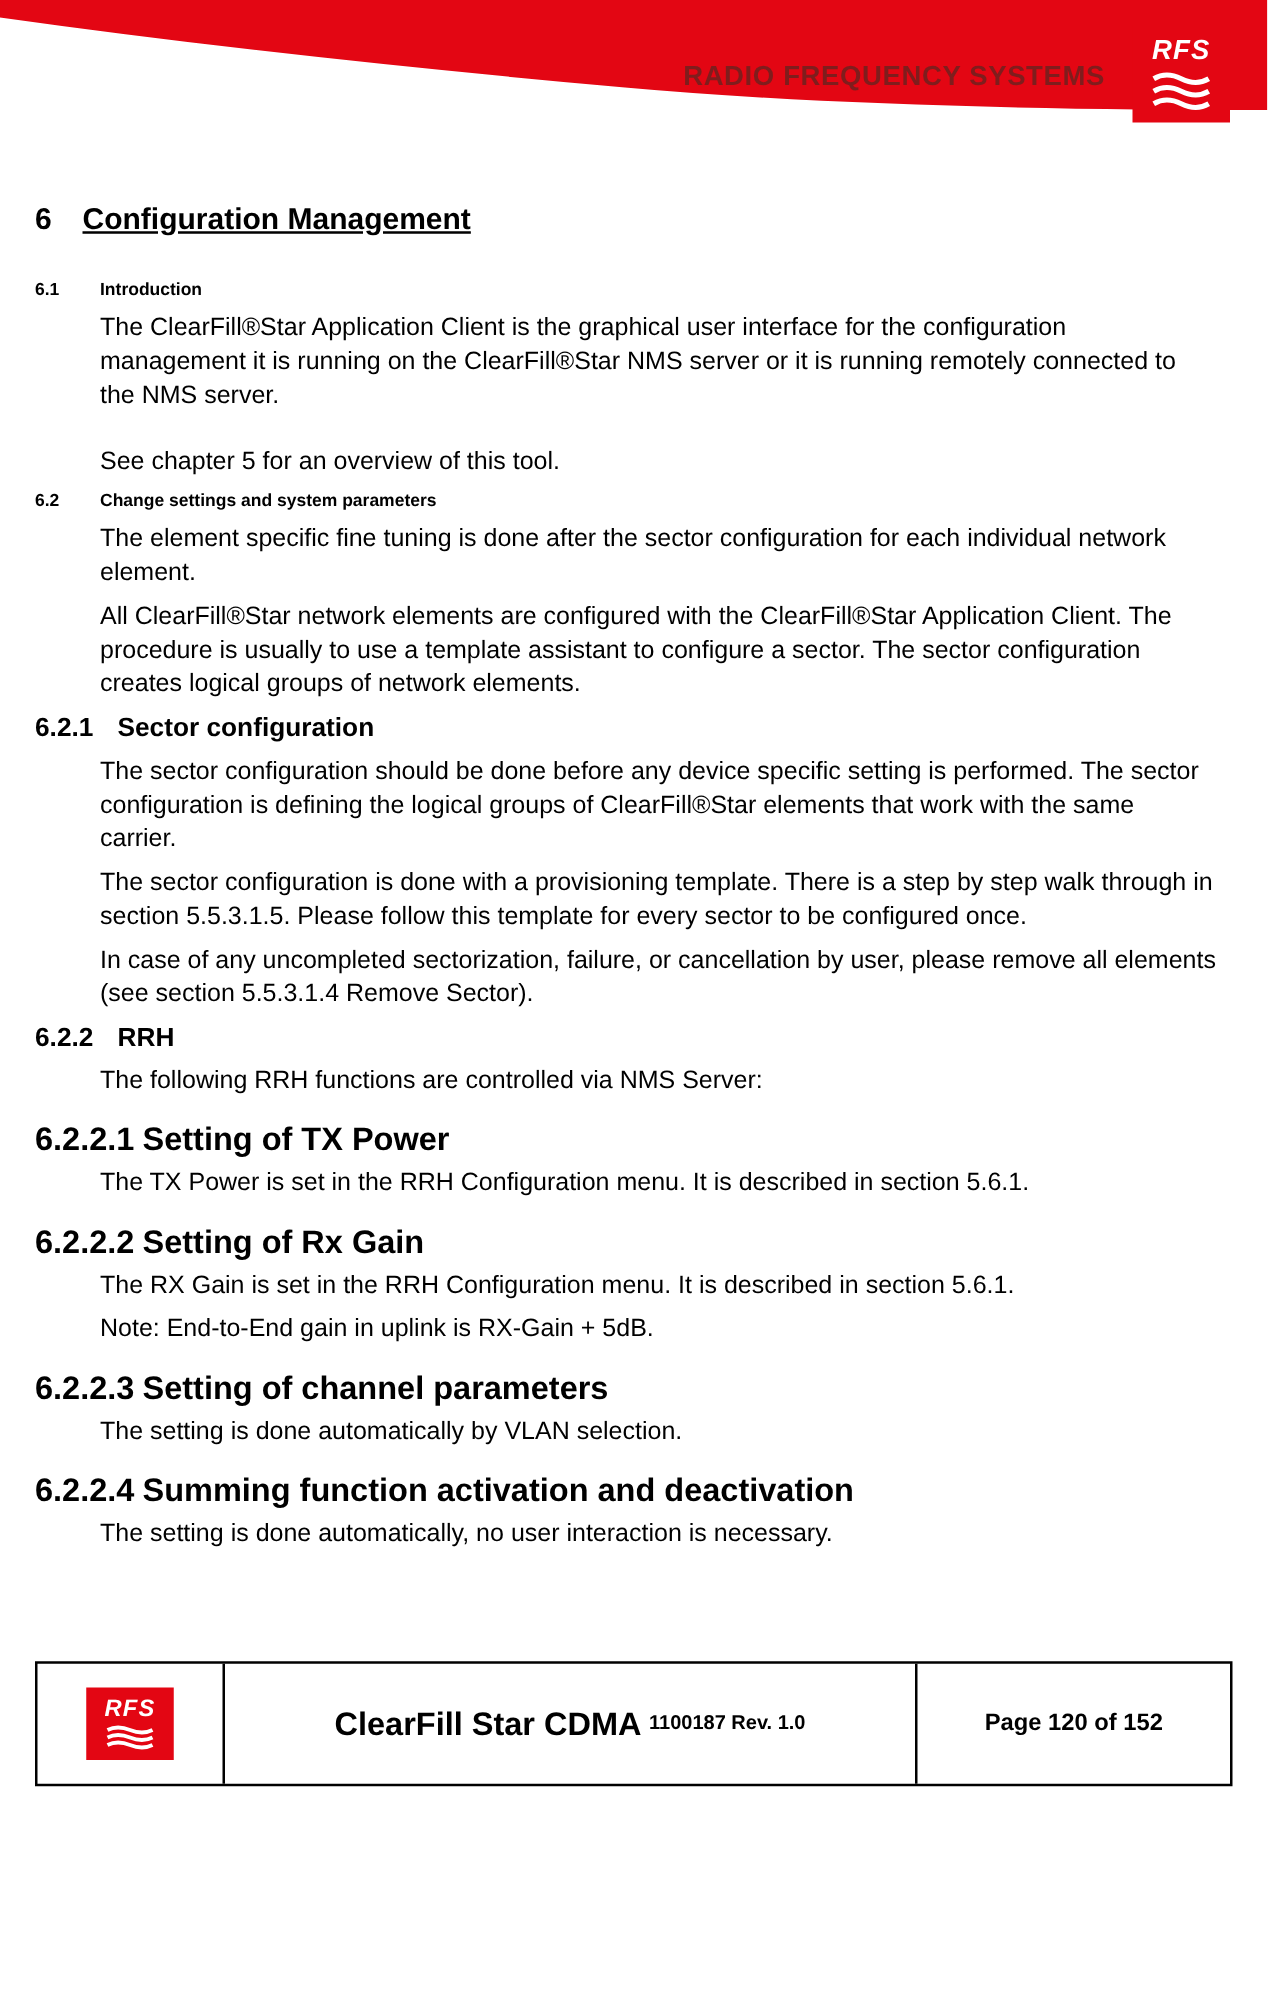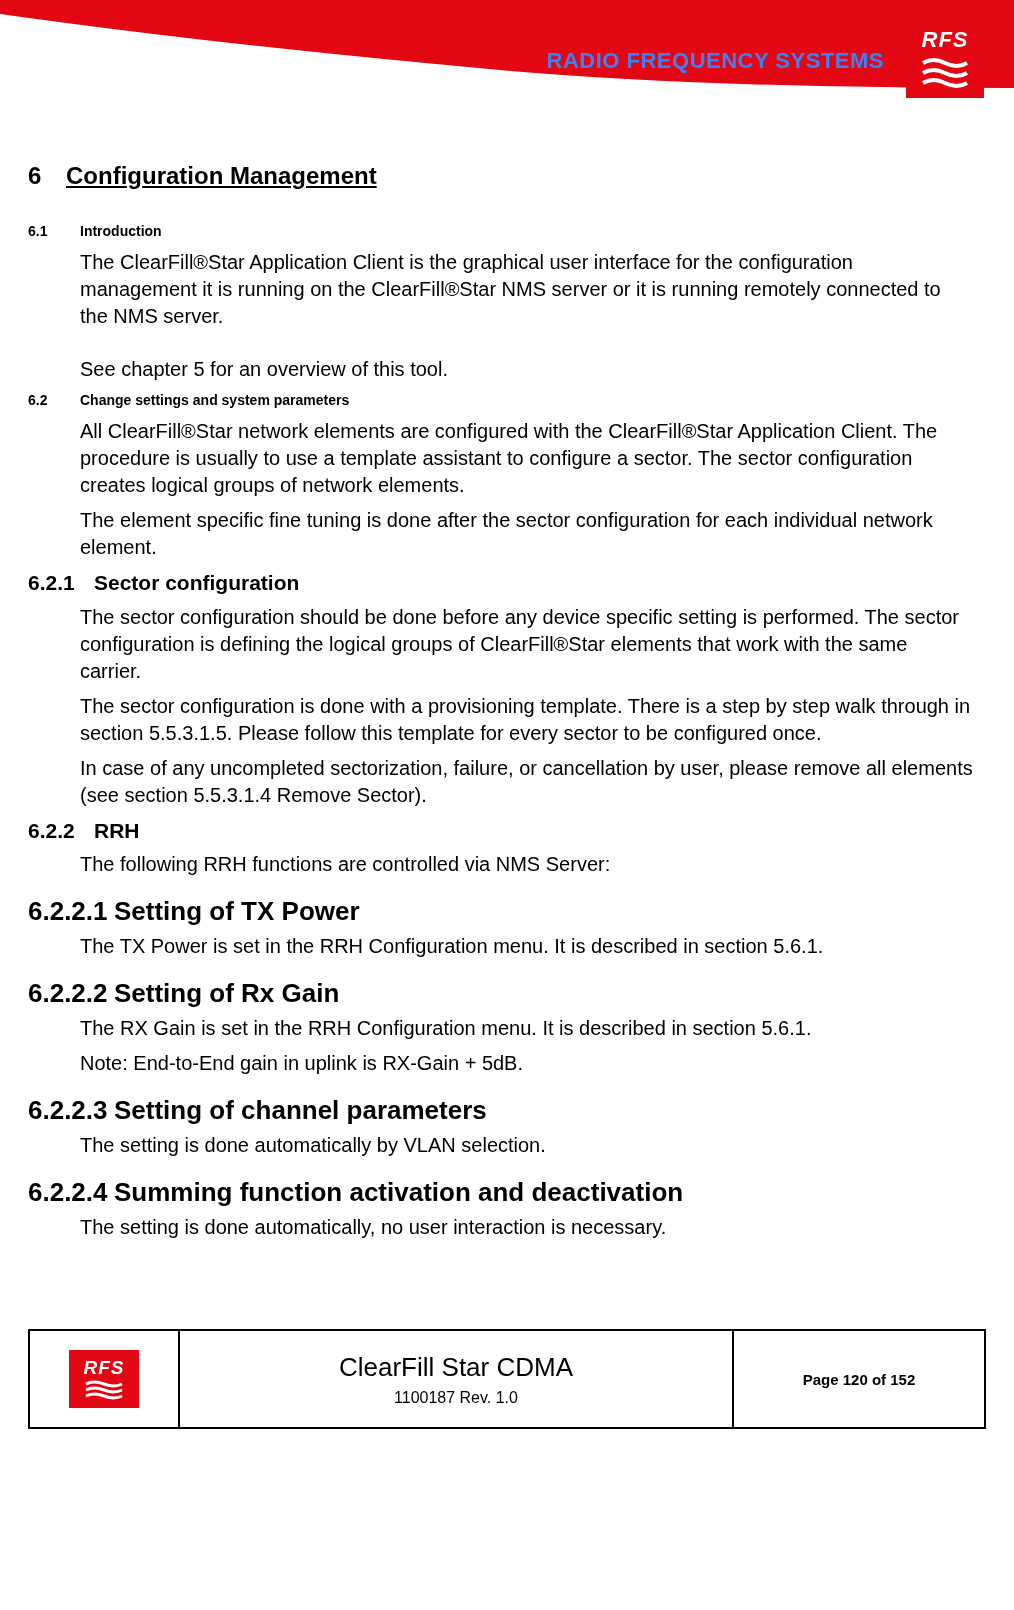--- a/index.html
+++ b/index.html
@@ -21,21 +21,21 @@
       left: 0;
       right: 0;
       height: 110px;
       overflow: hidden;
     }
     .red-curve svg { display: block; }
     .header-text {
       position: absolute;
       top: 48px;
       right: 130px;
-      color: #3b82f6;
+      color: #7f1d1d;
       font-weight: bold;
       font-size: 22px;
       letter-spacing: 0.5px;
     }
     .logo-box {
       position: absolute;
       top: 20px;
       right: 30px;
       width: 78px;
       height: 78px;
@@ -122,34 +122,35 @@
       font-weight: bold;
       font-style: italic;
       font-size: 19px;
       letter-spacing: 1px;
     }
     .footer-logo .waves { width: 40px; height: 22px; }
     .footer-center {
       flex: 1;
       border-right: 2px solid #000;
       display: flex;
-      flex-direction: column;
+      flex-direction: row;
       align-items: center;
       justify-content: center;
       gap: 6px;
+      font-weight: bold;
     }
     .footer-title { font-size: 26px; }
     .footer-rev { font-size: 16px; }
     .footer-page {
       width: 250px;
       display: flex;
       align-items: center;
       justify-content: center;
       font-weight: bold;
-      font-size: 15px;
+      font-size: 19px;
     }
   </style>
 </head>
 <body>
 
 <div class="header">
   <div class="red-curve">
     <svg width="1014" height="110" viewBox="0 0 1014 110">
       <path d="M 0 0 L 1014 0 L 1014 88 Q 700 88 500 70 Q 220 45 0 14 Z" fill="#e30613"></path>
     </svg>
@@ -174,22 +175,22 @@
   <div class="h2">
     <span class="num">6.1</span><span>Introduction</span>
   </div>
   <div class="body-text">The ClearFill®Star Application Client is the graphical user interface for the configuration management it is running on the ClearFill®Star NMS server or it is running remotely connected to the NMS server.</div>
   <div class="para-break"></div>
   <div class="body-text">See chapter 5 for an overview of this tool.</div>
 
   <div class="h2">
     <span class="num">6.2</span><span>Change settings and system parameters</span>
   </div>
+  <div class="body-text">The element specific fine tuning is done after the sector configuration for each individual network element.</div>
   <div class="body-text">All ClearFill®Star network elements are configured with the ClearFill®Star Application Client. The procedure is usually to use a template assistant to configure a sector. The sector configuration creates logical groups of network elements.</div>
-  <div class="body-text">The element specific fine tuning is done after the sector configuration for each individual network element.</div>
 
   <div class="h3">
     <span class="num">6.2.1</span><span>Sector configuration</span>
   </div>
   <div class="body-text">The sector configuration should be done before any device specific setting is performed. The sector configuration is defining the logical groups of ClearFill®Star elements that work with the same carrier.</div>
   <div class="body-text">The sector configuration is done with a provisioning template. There is a step by step walk through in section 5.5.3.1.5. Please follow this template for every sector to be configured once.</div>
   <div class="body-text">In case of any uncompleted sectorization, failure, or cancellation by user, please remove all elements (see section 5.5.3.1.4 Remove Sector).</div>
 
   <div class="h3">
     <span class="num">6.2.2</span><span>RRH</span>

